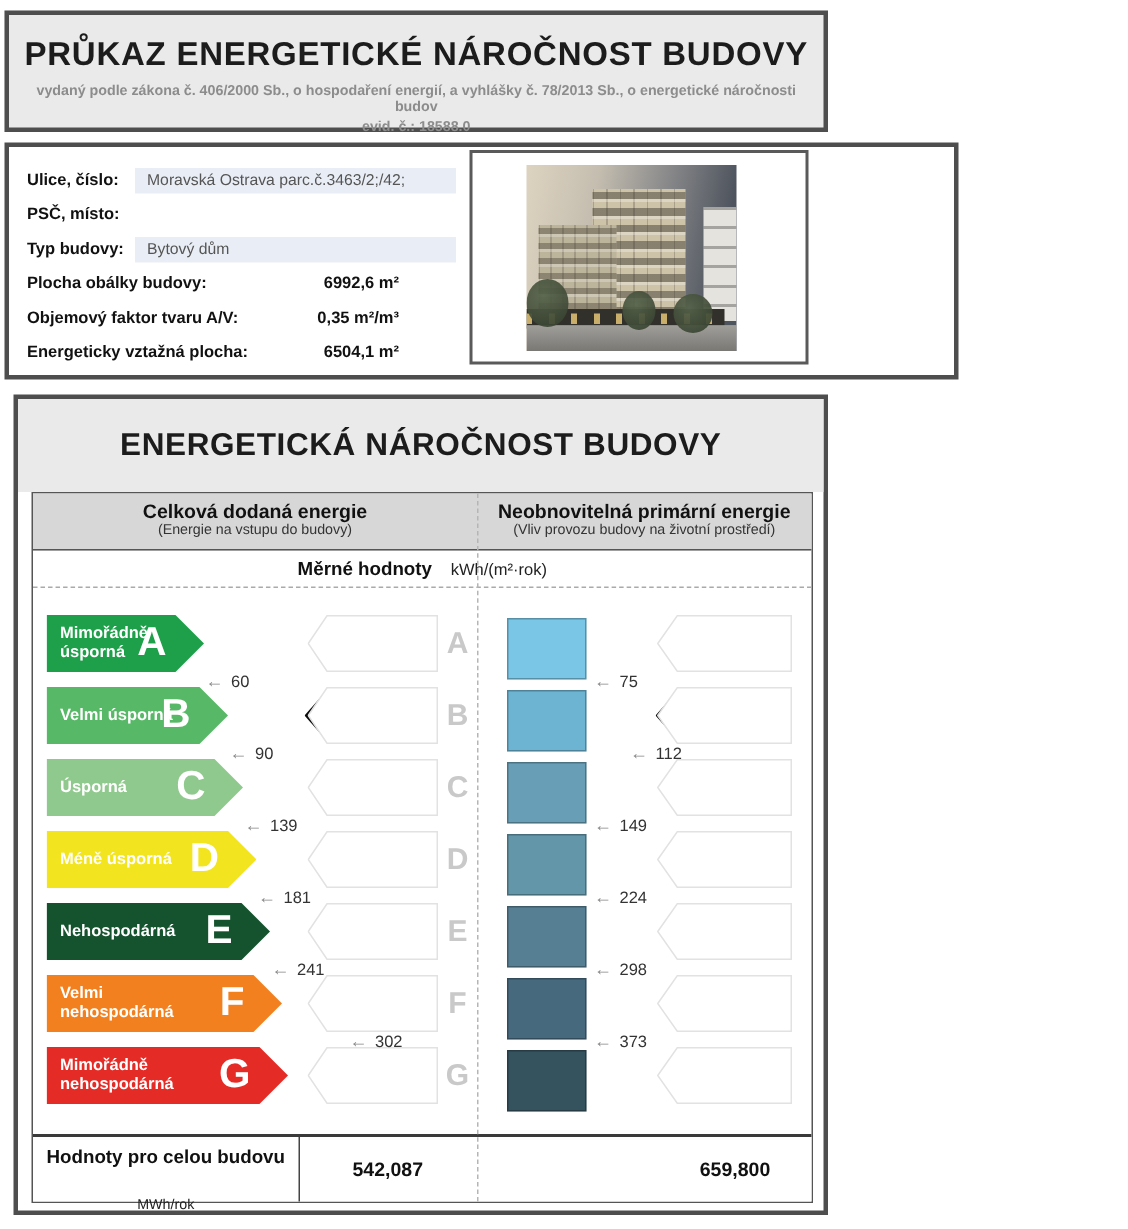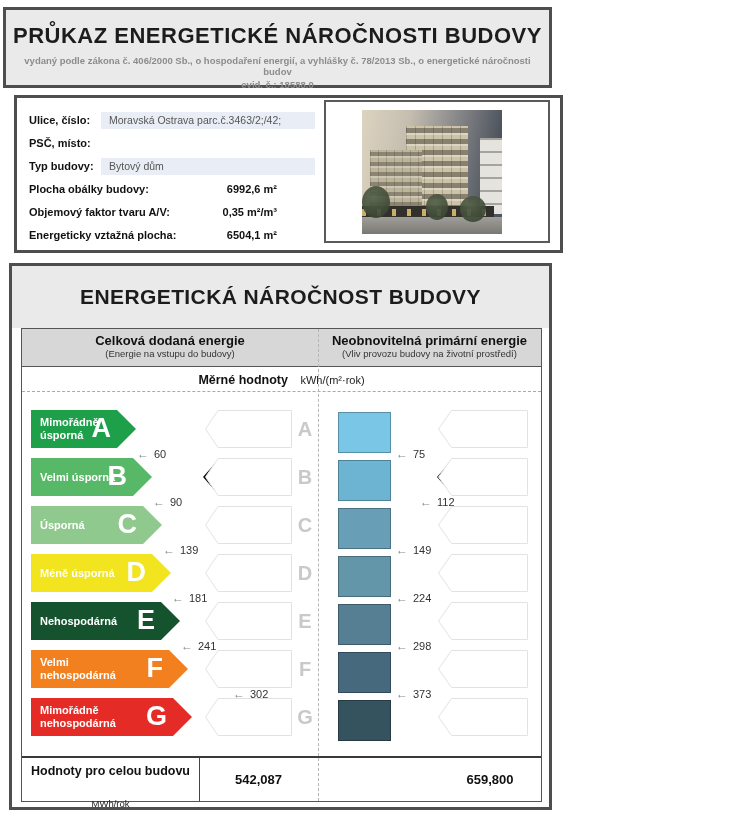--- a/index.html
+++ b/index.html
@@ -5,21 +5,21 @@
   html,body{margin:0;padding:0;background:#fff;}
   body{font-family:"Liberation Sans","DejaVu Sans",sans-serif;color:#222;}
   .page{position:relative;width:752px;height:819px;background:#fff;overflow:hidden;}
   .box{position:absolute;border:3px solid #4e4e4e;box-sizing:border-box;background:#fff;}
   
   .box1{left:3px;top:7px;width:549px;height:81px;background:#eaeaea;text-align:center;}
   .cert-title{margin:0;padding-top:13px;font-size:22px;font-weight:bold;letter-spacing:.5px;color:#1c1c1c;}
   .cert-sub{margin:6px 14px 0;font-size:9.5px;font-weight:bold;color:#8c8c8c;}
   .cert-evid{margin:2px 0 0;font-size:9.5px;font-weight:bold;color:#8c8c8c;}
   
-  .box2{left:14px;top:95px;width:549px;height:158px;}
+  .box2{left:3px;top:95px;width:636px;height:158px;}
   .info-row{position:absolute;height:17px;font-size:11px;}
   .info-label{position:absolute;left:12px;font-weight:bold;line-height:17px;white-space:pre;color:#111;}
   .info-strip{position:absolute;left:84px;width:214px;height:17px;background:#e9eef6;}
   .info-strip .v{position:absolute;left:8px;line-height:17px;font-size:10.5px;color:#555;white-space:pre;}
   .info-num{position:absolute;left:84px;width:176px;text-align:right;font-weight:bold;line-height:17px;white-space:pre;color:#111;}
   .photo-frame{position:absolute;left:307px;top:2px;width:226px;height:143px;border:2px solid #5a5a5a;background:#fff;box-sizing:border-box;}
   .photo{position:absolute;left:36px;top:8px;width:140px;height:124px;overflow:hidden;background:linear-gradient(100deg,#ddd3c0 0%,#c5beb0 30%,#8b8b8c 58%,#4e545e 88%);}
   .photo>div{position:absolute;}
   .ph-bldg-white{left:118px;top:28px;width:22px;height:76px;background:#e5e3de;
      background-image:repeating-linear-gradient(to bottom,rgba(45,45,45,.35) 0 2px,transparent 2px 13px);}
@@ -74,21 +74,21 @@
   .tot-val{position:absolute;top:0;height:43px;line-height:43px;font-size:13px;font-weight:bold;text-align:center;color:#111;}
   .tv-left{left:177px;width:119px;}
   .tv-right{left:398px;width:140px;}
 </style>
 </head>
 <body>
 
 <div class="page">
 
   <section class="box box1">
-    <h1 class="cert-title">PRŮKAZ ENERGETICKÉ NÁROČNOSTI BUDOVY</h1>
+    <h1 class="cert-title">PRŮKAZ ENERGETICKÉ NÁROČNOST BUDOVY</h1>
     <p class="cert-sub">vydaný podle zákona č. 406/2000 Sb., o hospodaření energií, a vyhlášky č. 78/2013 Sb., o energetické náročnosti budov</p>
     <p class="cert-evid">evid. č.: 18588.0</p>
   </section>
 
   <section class="box box2">
     <div id="info-rows">
         <div class="info-row" style="left: 0px; top: 14px; width: 300px;">
           <div class="info-label">Ulice, číslo:</div>
           <div class="info-strip">
             <div class="v">Moravská Ostrava parc.č.3463/2;/42;</div>

